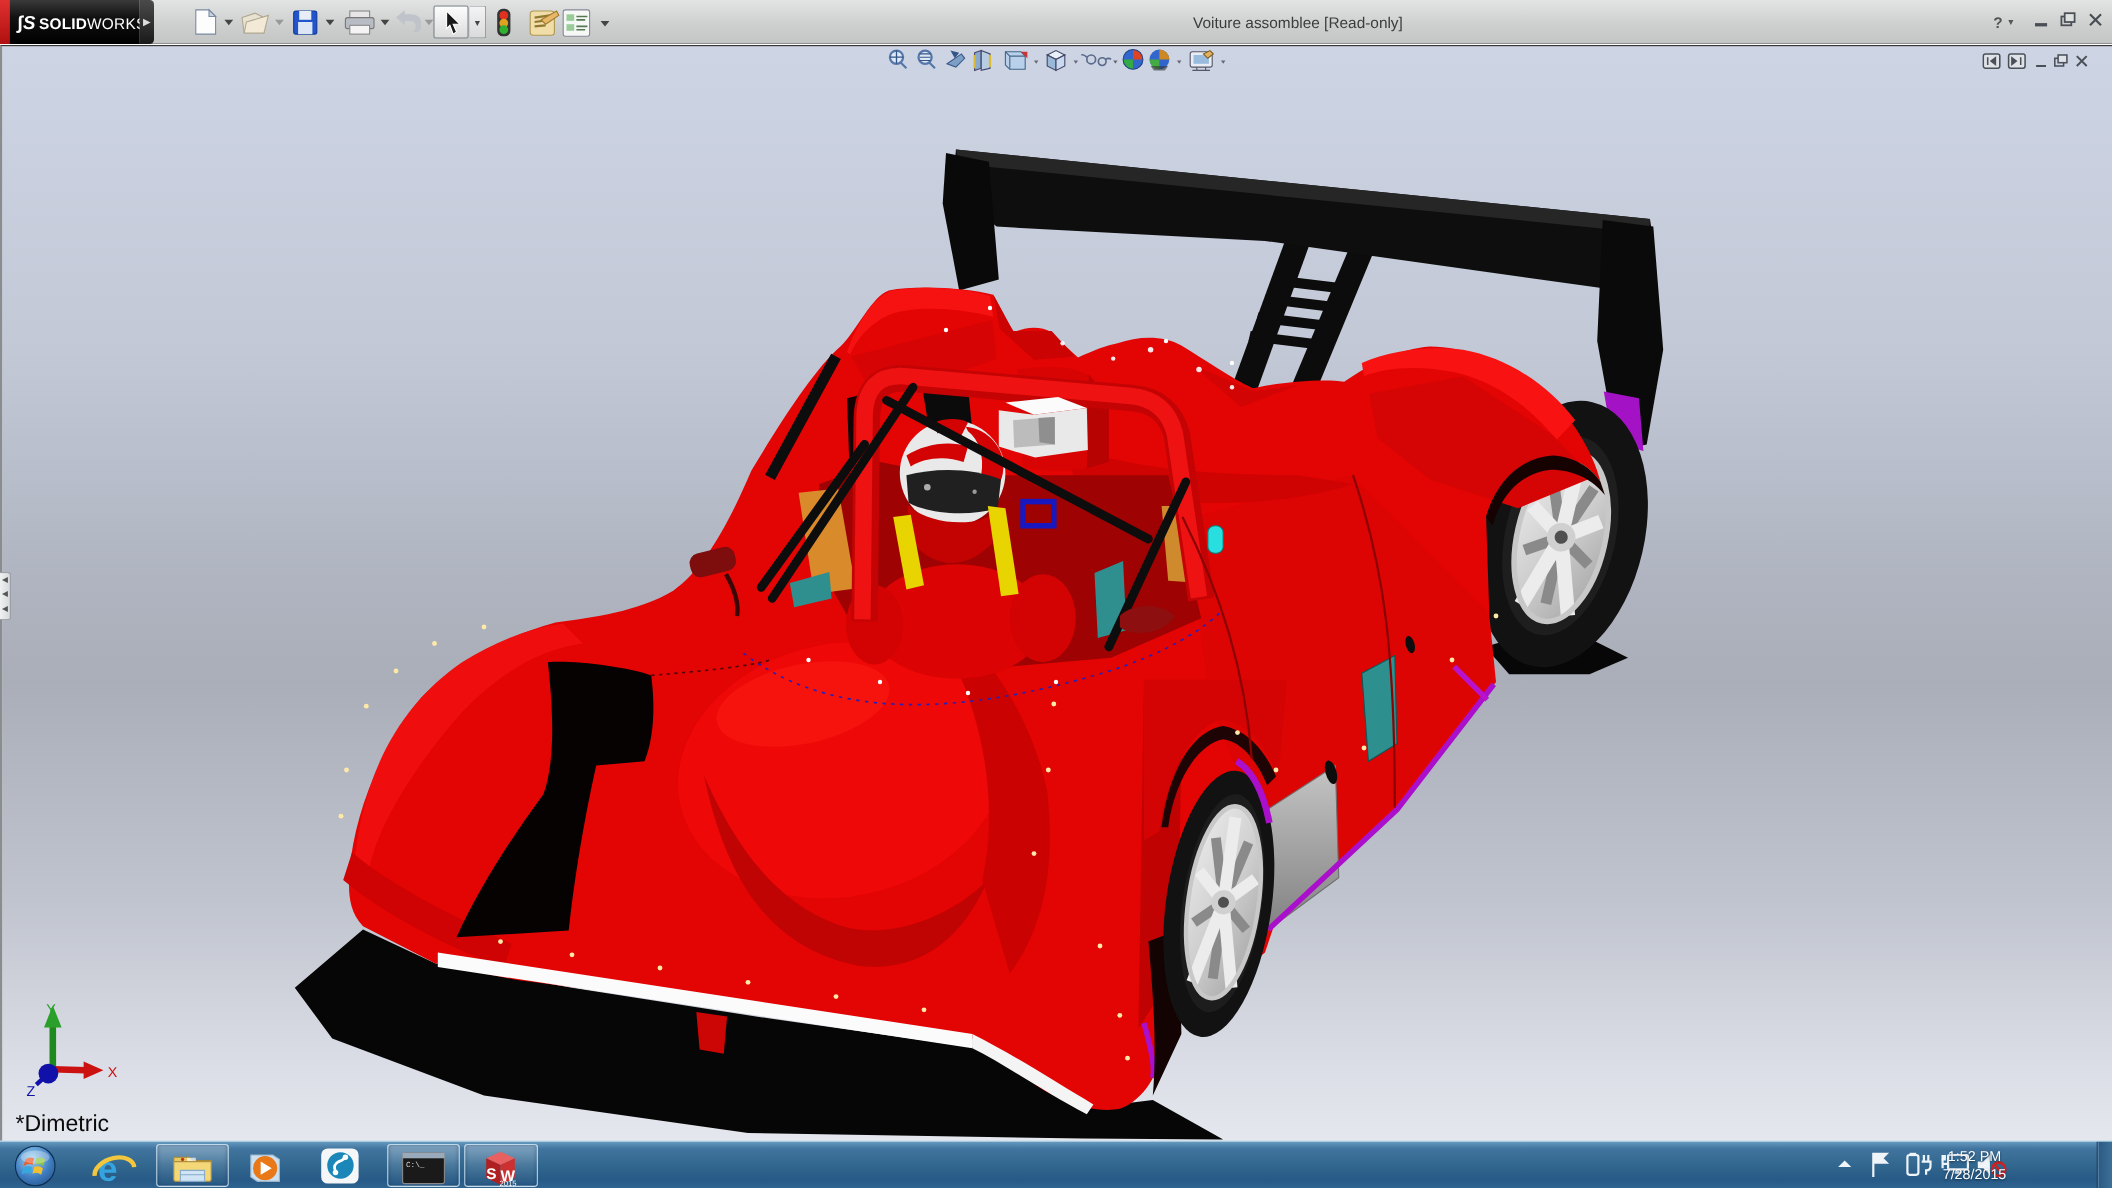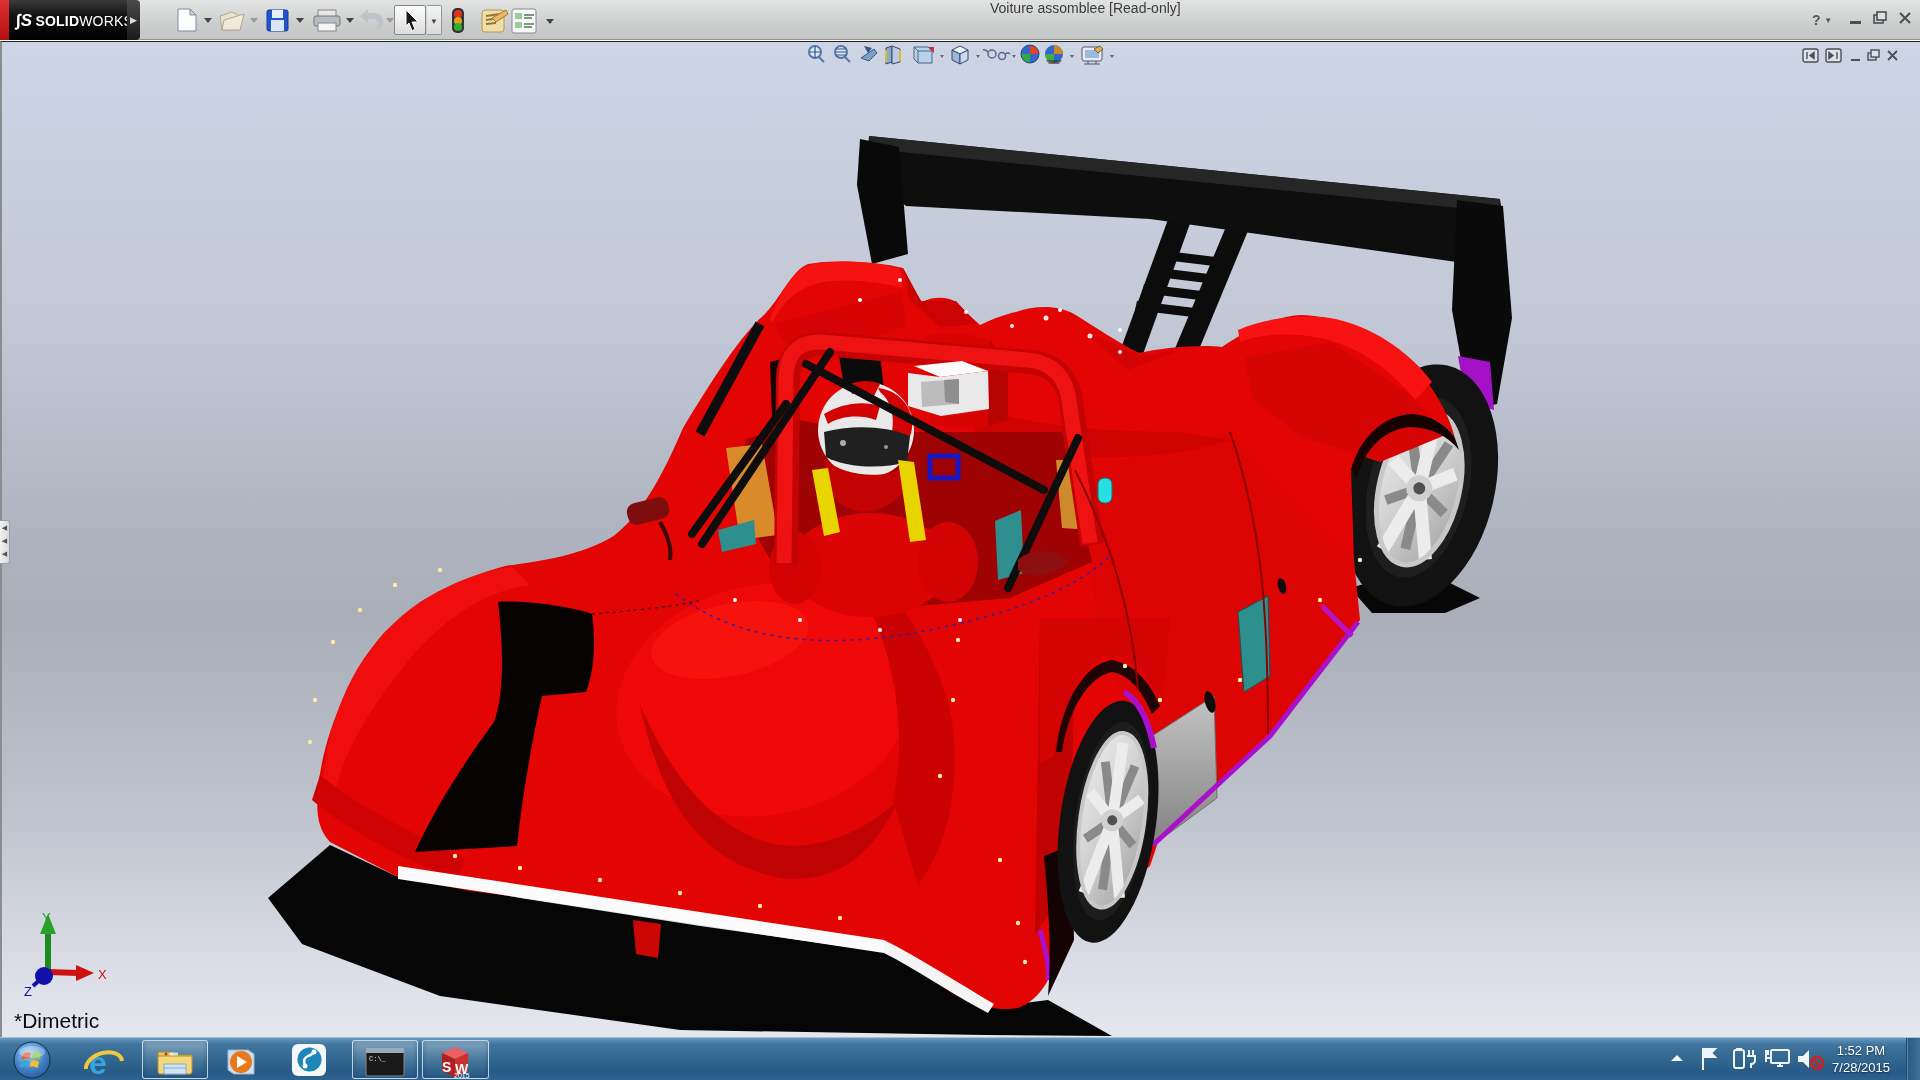--- a/index.html
+++ b/index.html
@@ -3,30 +3,30 @@
 *{margin:0;padding:0;box-sizing:border-box}
 body{width:1920px;height:1080px;overflow:hidden;font-family:"Liberation Sans",sans-serif;position:relative;background:#fff}
 .abs{position:absolute}
 #top{position:absolute;top:0;left:0;width:1920px;height:40px;background:linear-gradient(#e2e4e3,#cdcfce 60%,#c4c6c5);border-bottom:1px solid #8e9092}
 #swlogo{position:absolute;top:0;left:0;width:127px;height:40px;background:linear-gradient(#3a3a3a,#111 40%,#000)}
 #redstripe{position:absolute;top:0;left:0;width:9px;height:40px;background:linear-gradient(#e03030,#b01010)}
 #swtext{position:absolute;top:11px;left:16px;color:#fff;font-size:14px;font-weight:bold;letter-spacing:.2px}
 #swtext i{font-style:italic;font-weight:bold;font-size:17px;margin-right:3px}
 #logotab{position:absolute;top:0;left:127px;width:13px;height:40px;background:linear-gradient(#4a4a4a,#1a1a1a);color:#ddd;font-size:9px;line-height:40px;text-align:center;border-radius:0 4px 4px 0}
 .ddc{position:absolute;top:16px;color:#444;font-size:8px}
-#title{position:absolute;top:0;left:990px;width:380px;color:#3c3c3c;font-size:14px}
+#title{position:absolute;top:12px;left:990px;width:380px;text-align:center;color:#3c3c3c;font-size:14px}
 #winctl{position:absolute;top:11px;left:1812px;width:108px;color:#555;font-size:13px}
 #vpbg{position:absolute;top:41px;left:0;width:1920px;height:996px;background:linear-gradient(#cdd4e3 0%,#c2c8d6 28%,#aeb3bf 50%,#a9aeb8 58%,#c0c4ce 78%,#dcdfe7 94%,#e4e7ed 100%);border-top:1px solid #222;border-left:2px solid #8a8d90}
 #lefttab{position:absolute;top:520px;left:0;width:10px;height:44px;background:linear-gradient(90deg,#f0f1f2,#d6d8da);border:1px solid #9aa0a6;border-left:none;border-radius:0 3px 3px 0;font-size:7px;color:#555;text-align:center;line-height:13px}
 #vpctl{position:absolute;top:47px;left:1802px}
 #task{position:absolute;top:1037px;left:0;width:1920px;height:43px;background:linear-gradient(#6699bf 0%,#41759f 15%,#32678f 50%,#275a86 82%,#2f6390 100%);border-top:1px solid #9cc3da}
 .tbtn{position:absolute;top:2px;height:39px;border-radius:3px}
 .pressed{background:linear-gradient(rgba(255,255,255,.32),rgba(255,255,255,.12) 50%,rgba(40,90,130,.25));border:1px solid rgba(230,245,255,.75);box-shadow:inset 0 0 4px rgba(0,30,60,.4)}
 #tray{position:absolute;top:0;left:1655px;height:43px;color:#fff}
-#clock{position:absolute;top:4px;left:1818px;width:86px;text-align:center;color:#fff;font-size:13px;line-height:17px;text-shadow:0 1px 2px rgba(0,20,40,.7)}
+#clock{position:absolute;top:4px;left:1752px;width:86px;text-align:center;color:#fff;font-size:13px;line-height:17px;text-shadow:0 1px 2px rgba(0,20,40,.7)}
 #showdesk{position:absolute;top:0;left:1906px;width:14px;height:43px;background:linear-gradient(90deg,#2a5a84,#3d6f97);border-left:1px solid #1d4868;box-shadow:inset 1px 0 0 rgba(255,255,255,.25)}
 </style></head><body>
 <div id="vpbg"></div>
 <svg class="abs" style="top:0;left:0" width="1920" height="1080" viewBox="0 0 1920 1080">
 <defs>
 <linearGradient id="rimg" x1="0" y1="0" x2="1" y2="1">
 <stop offset="0" stop-color="#ededed"></stop>
         <stop offset=".5" stop-color="#cfcfcf"></stop>
         <stop offset="1" stop-color="#a2a2a2"></stop>
 </linearGradient>

